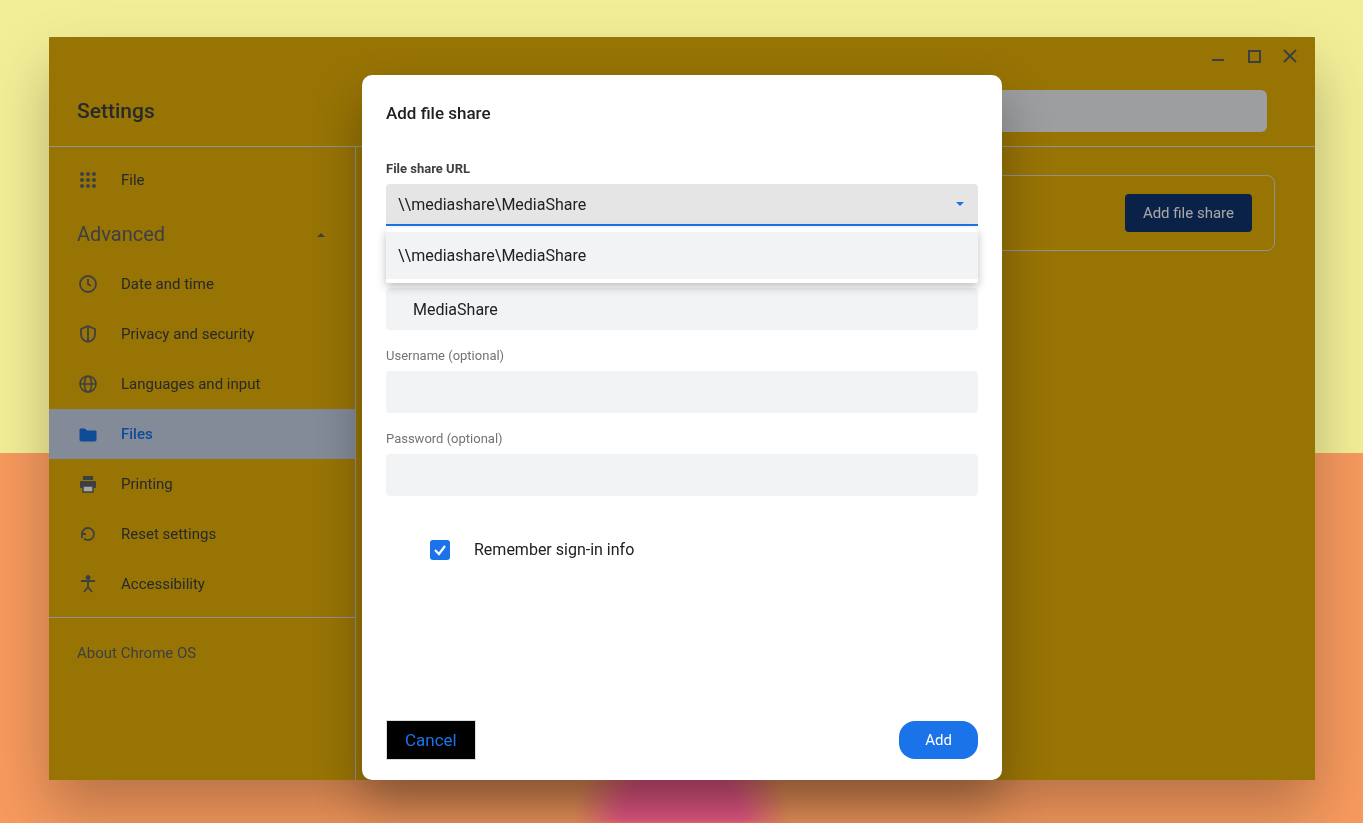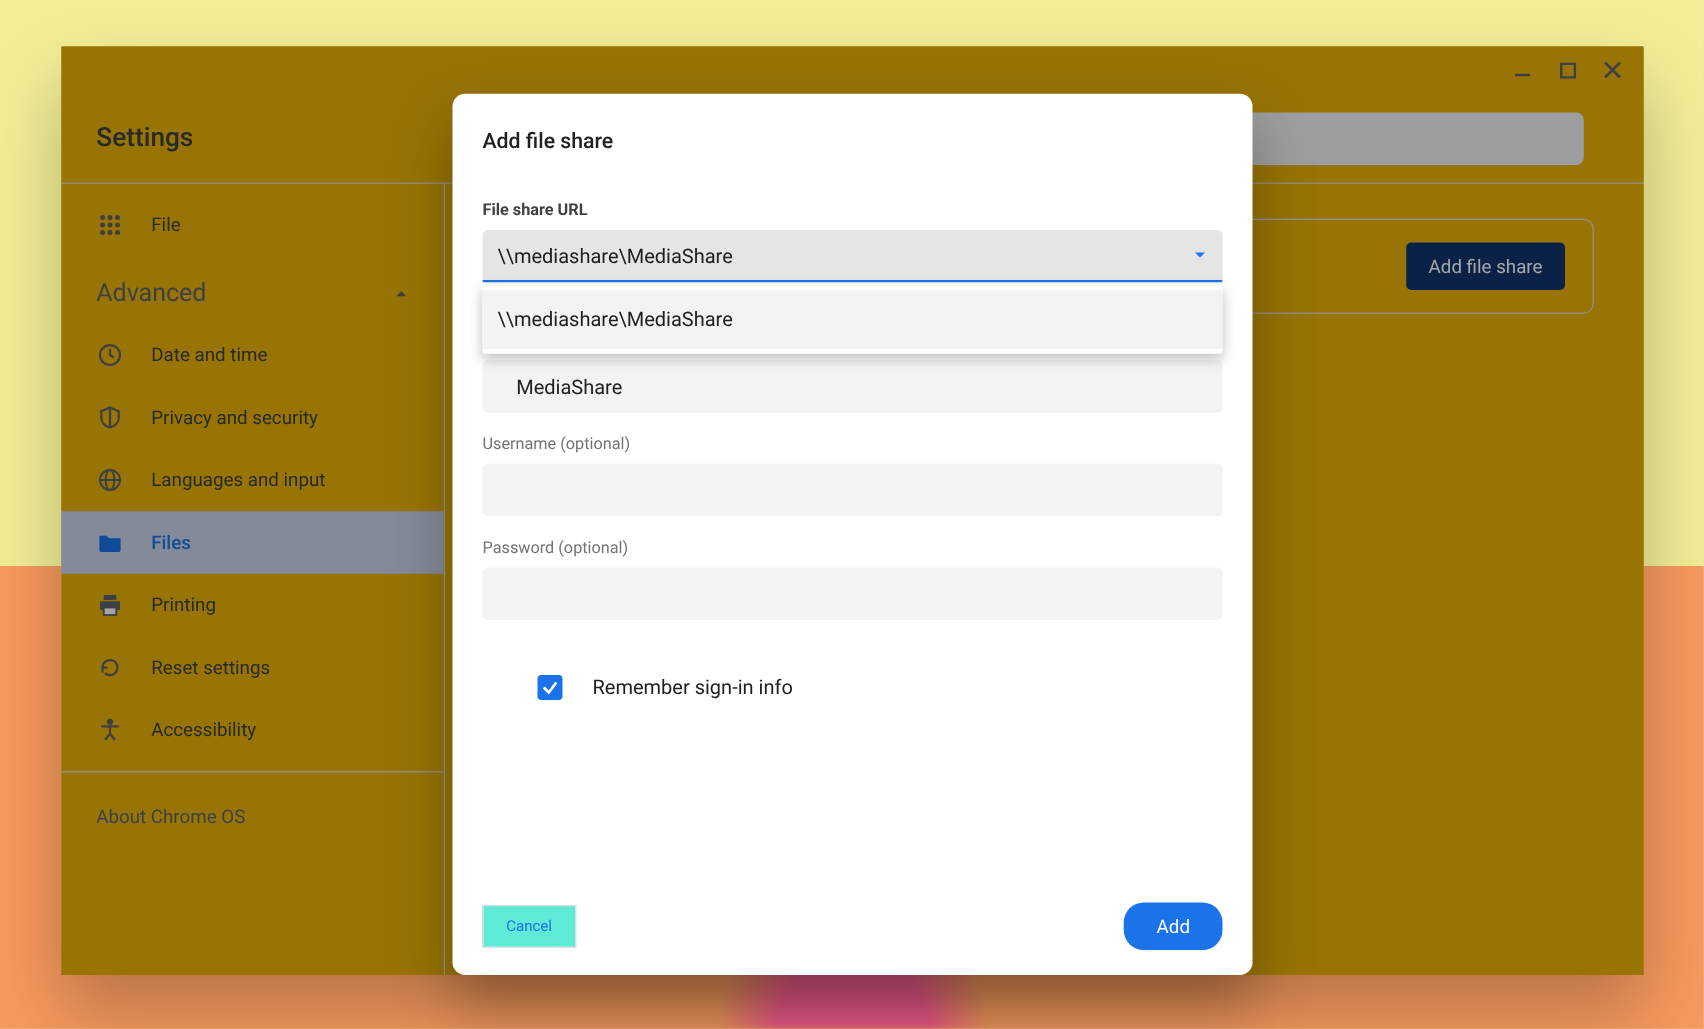--- a/index.html
+++ b/index.html
@@ -102,21 +102,21 @@
   }
   .check-row { display:flex; align-items:flex-start; gap:24px; margin-top:26px;margin-left:44px;}
   .checkbox {
     width:20px; height:20px; border-radius:3px; background:#1a73e8;
     display:flex; align-items:center; justify-content:center; cursor:pointer;
   }
   .checkbox svg { stroke:#fff; }
   .modal-spacer { flex:1; }
   .modal-actions { display:flex; justify-content:space-between; align-items:center; padding-top:8px;}
   .btn-cancel {
-    border:1px solid #dadce0; background:#5eead4; color:#1a73e8; font-size:12px;
+    border:1px solid #dadce0; background:#000000; color:#1a73e8; font-size:17px;
     padding:9px 18px; border-radius:0; cursor:pointer;
   }
   .btn-add {
     border:none; background:#1a73e8; color:#fff; font-size:15px;
     padding:10px 26px; border-radius:16px; cursor:pointer;
   }
 </style>
 </head>
 <body>
 

